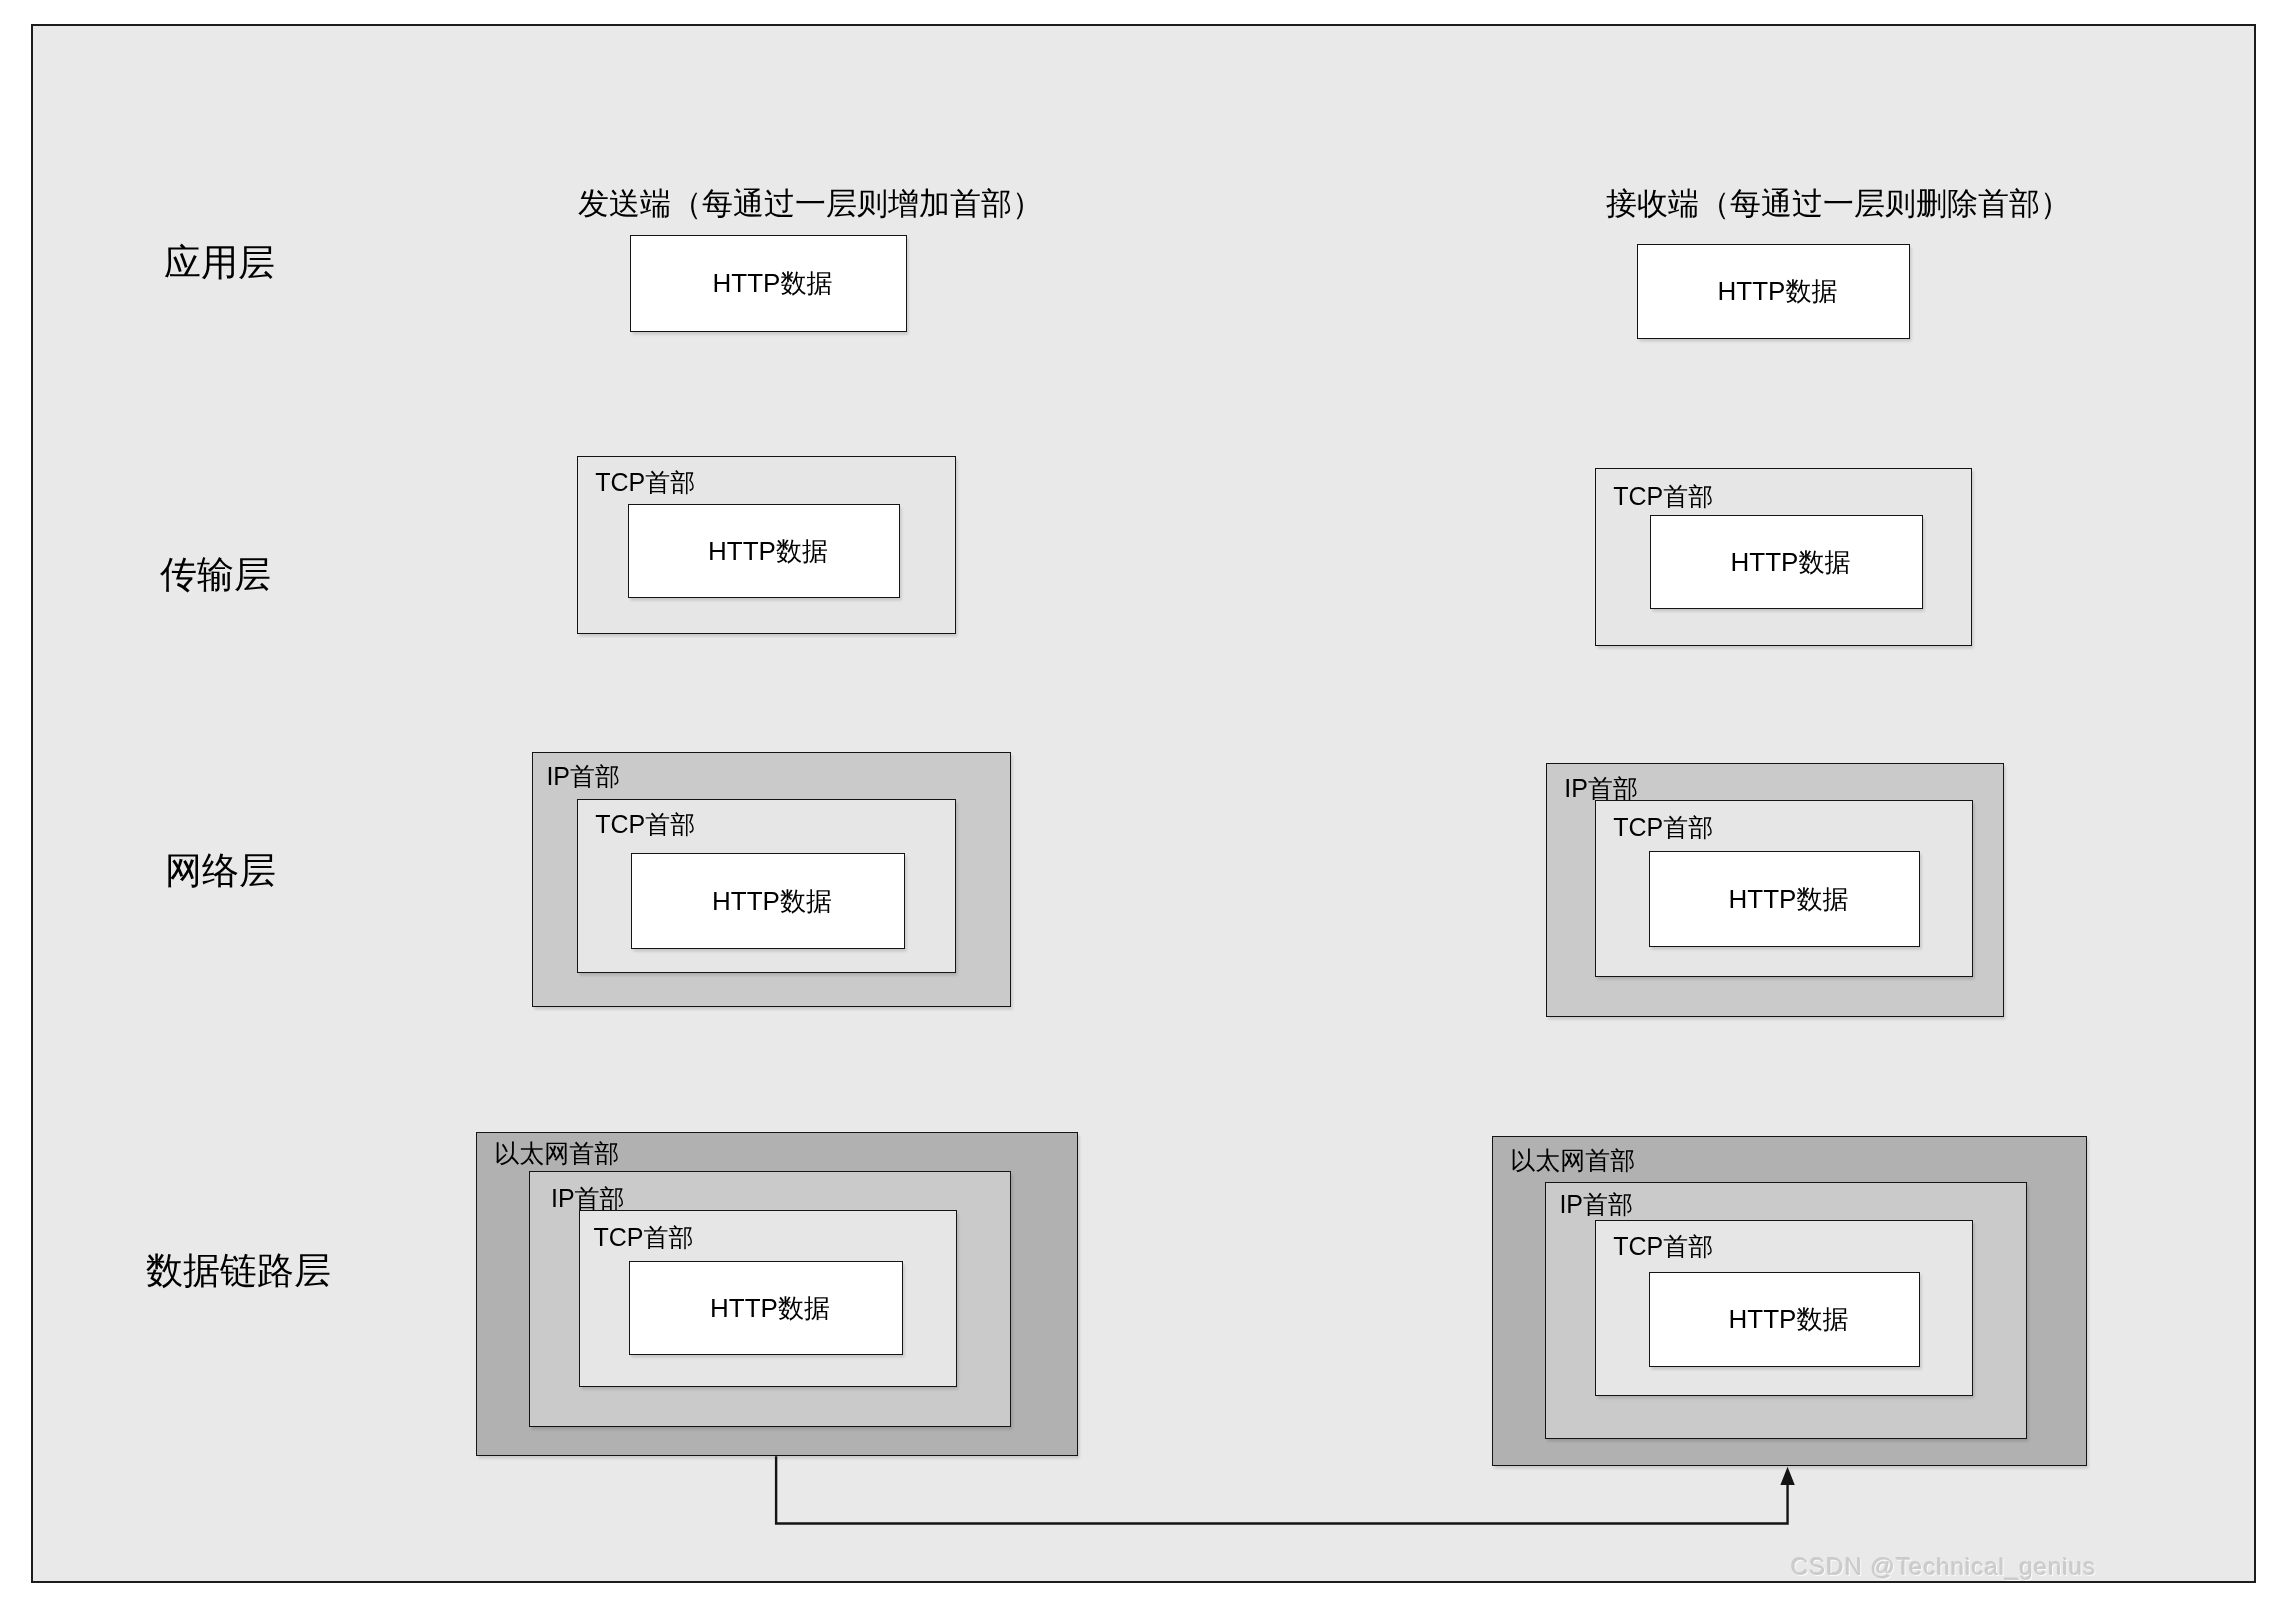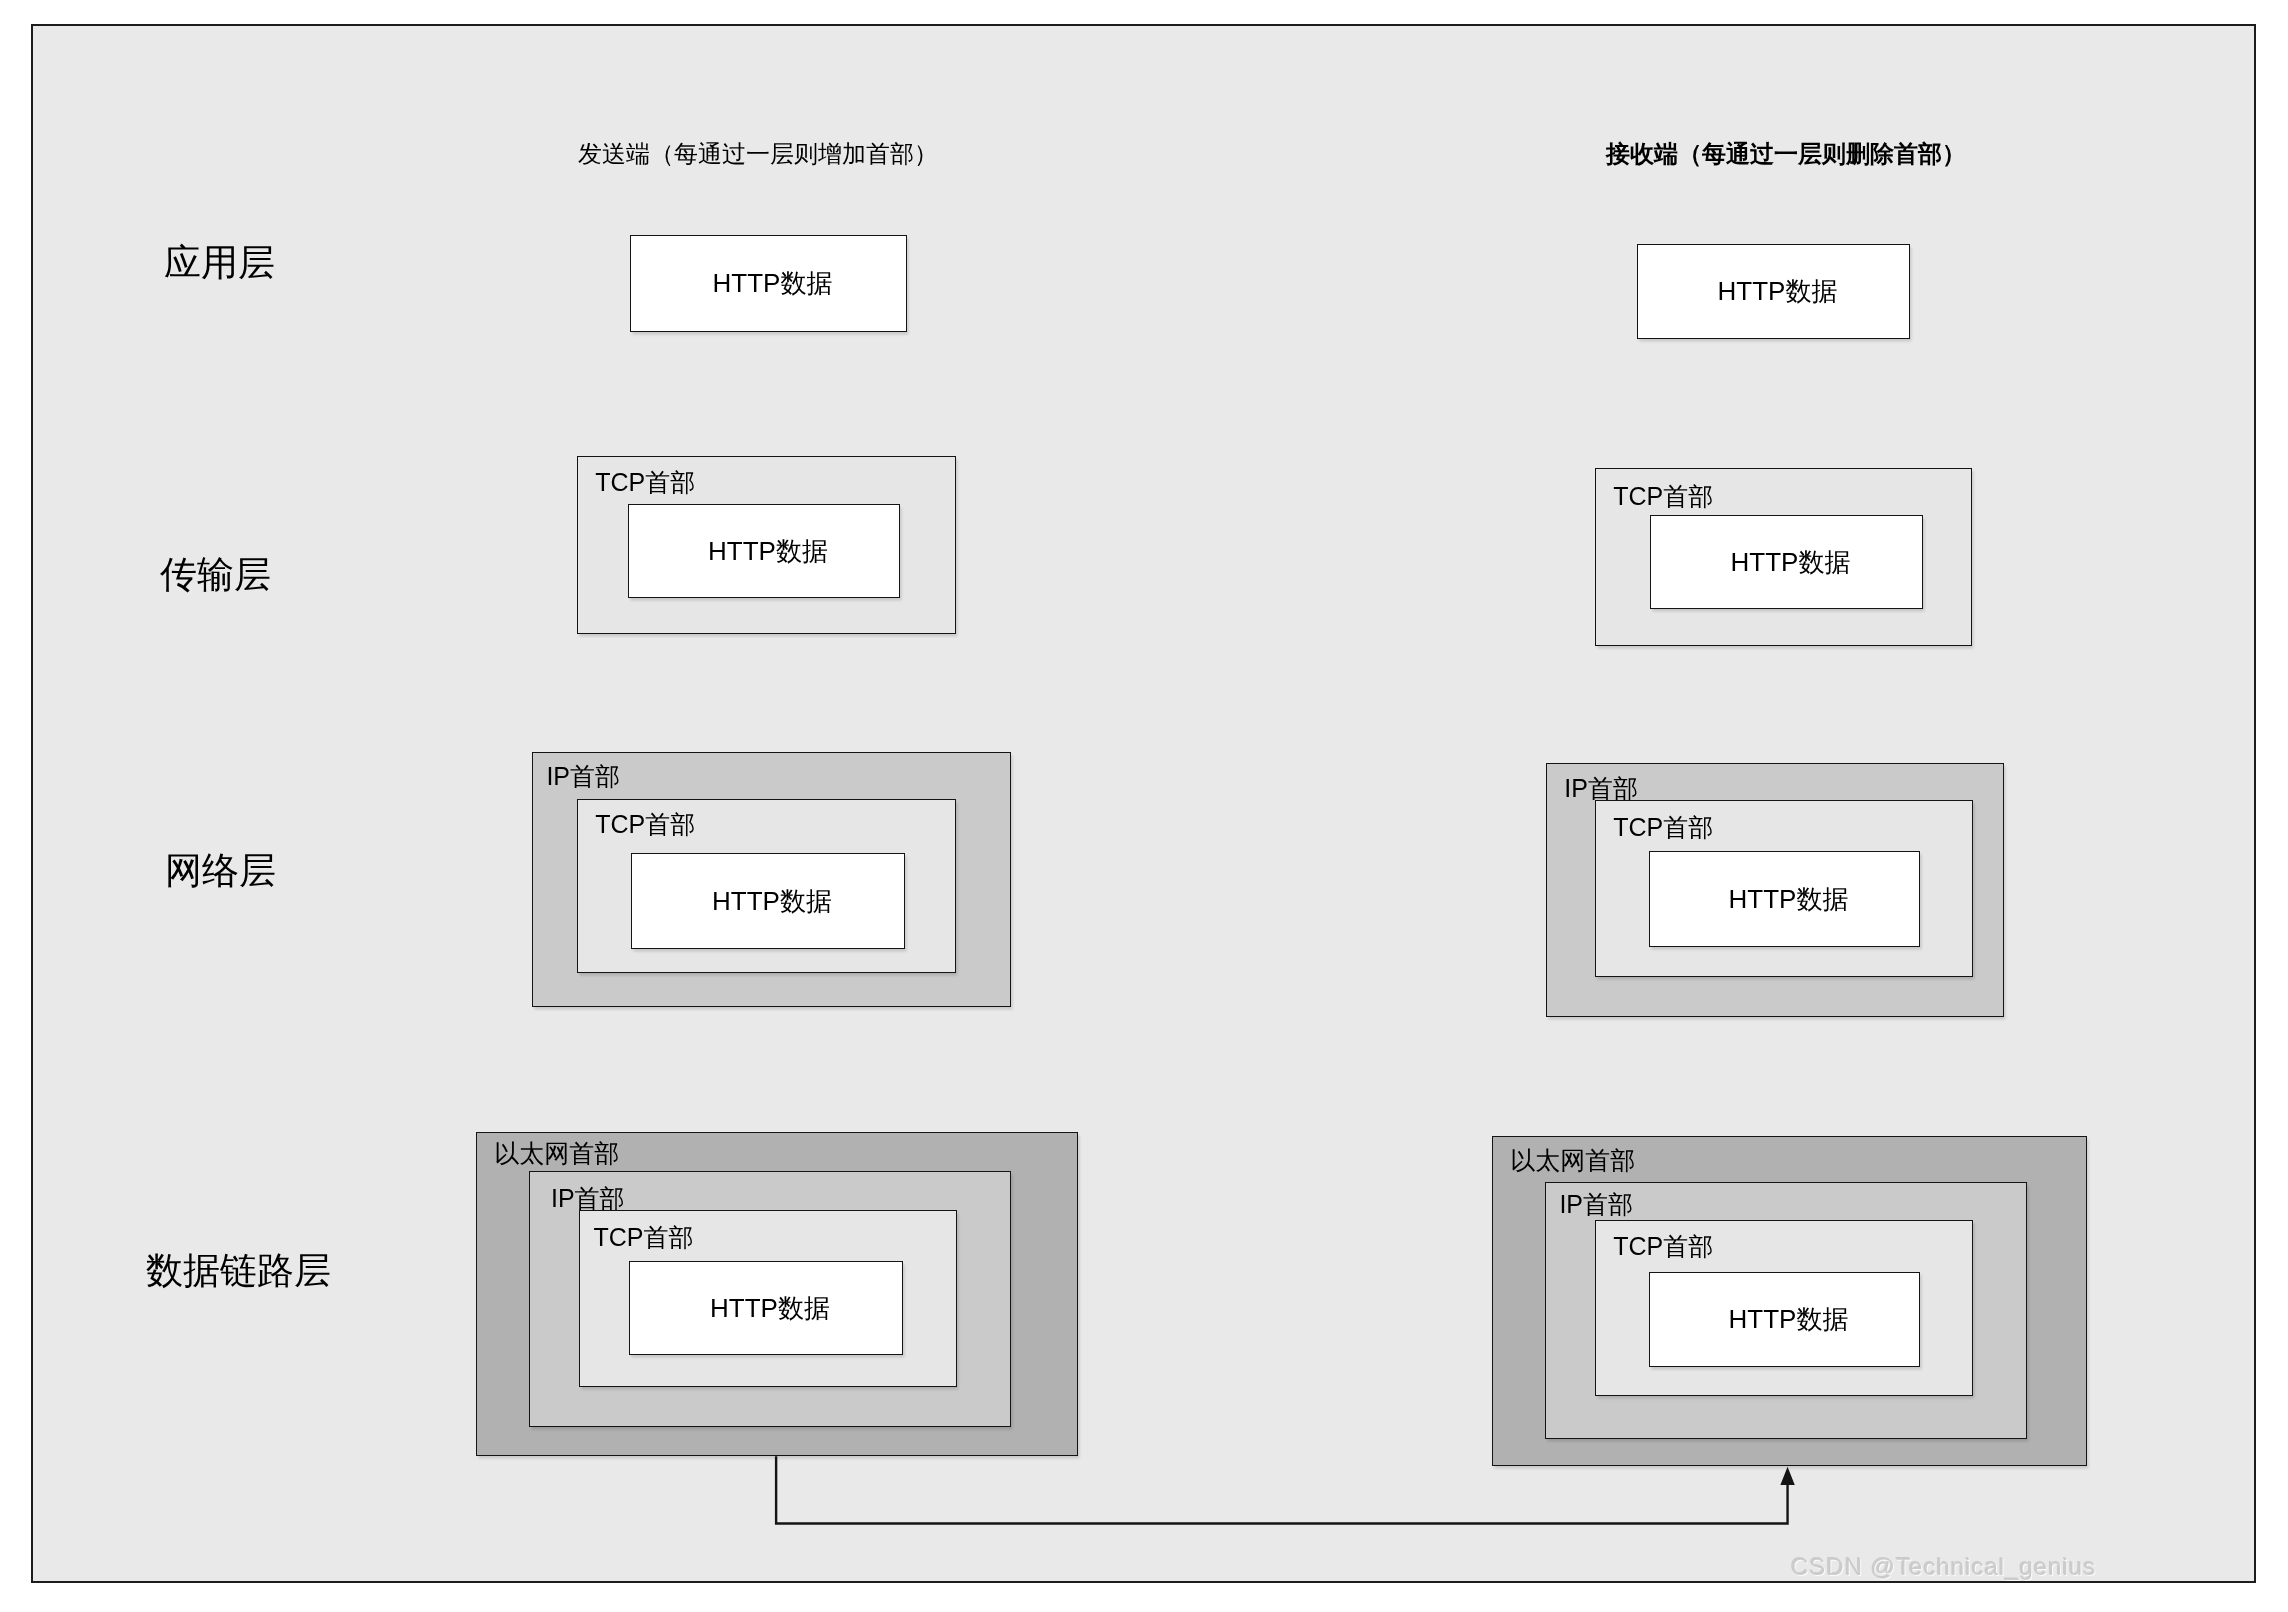--- a/index.html
+++ b/index.html
@@ -16,22 +16,23 @@
     font-family:"Liberation Sans","DejaVu Sans",sans-serif;
     color:var(--text);
   }
   .frame{
     position:absolute;left:31px;top:24px;width:2225px;height:1559px;
     background:var(--frame_bg);
     border:2.9px solid var(--frame_border);
   }
   .col-title{
     position:absolute;
-    font-size:24px;line-height:1.2;white-space:nowrap;
+    font-size:31px;line-height:1.2;white-space:nowrap;
     color:var(--text);
+    margin-top:45px;
   }
   .layer-label{
     position:absolute;
     font-size:37px;line-height:37px;white-space:nowrap;
     color:var(--text);
   }
   .box{
     position:absolute;
     border:1.9px solid var(--box_border);
     box-shadow:1.9px 2.9px 2.9px rgba(0,0,0,0.15);
@@ -62,21 +63,21 @@
     text-shadow:1px 1px 0 rgba(255,255,255,0.95), -1px -1px 0 rgba(130,130,130,0.35);
     letter-spacing:1px;
   }
 </style>
 </head>
 <body>
 
 <div class="frame"></div>
 
 <div class="col-title" style="left:578px;top:140px;">发送端（每通过一层则增加首部）</div>
-<div class="col-title" style="left:1606px;top:140px;font-weight:bold;">接收端（每通过一层则删除首部）</div>
+<div class="col-title" style="left:1606px;top:140px;">接收端（每通过一层则删除首部）</div>
 
 <div class="layer-label" style="left:164px;top:244px;">应用层</div>
 <div class="layer-label" style="left:160px;top:556px;">传输层</div>
 <div class="layer-label" style="left:165px;top:852px;">网络层</div>
 <div class="layer-label" style="left:146px;top:1252px;">数据链路层</div>
 
 <div class="box fill-http http-box" style="left:630px;top:235px;width:277px;height:97px;">
   <span>HTTP数据</span>
 </div>
 

